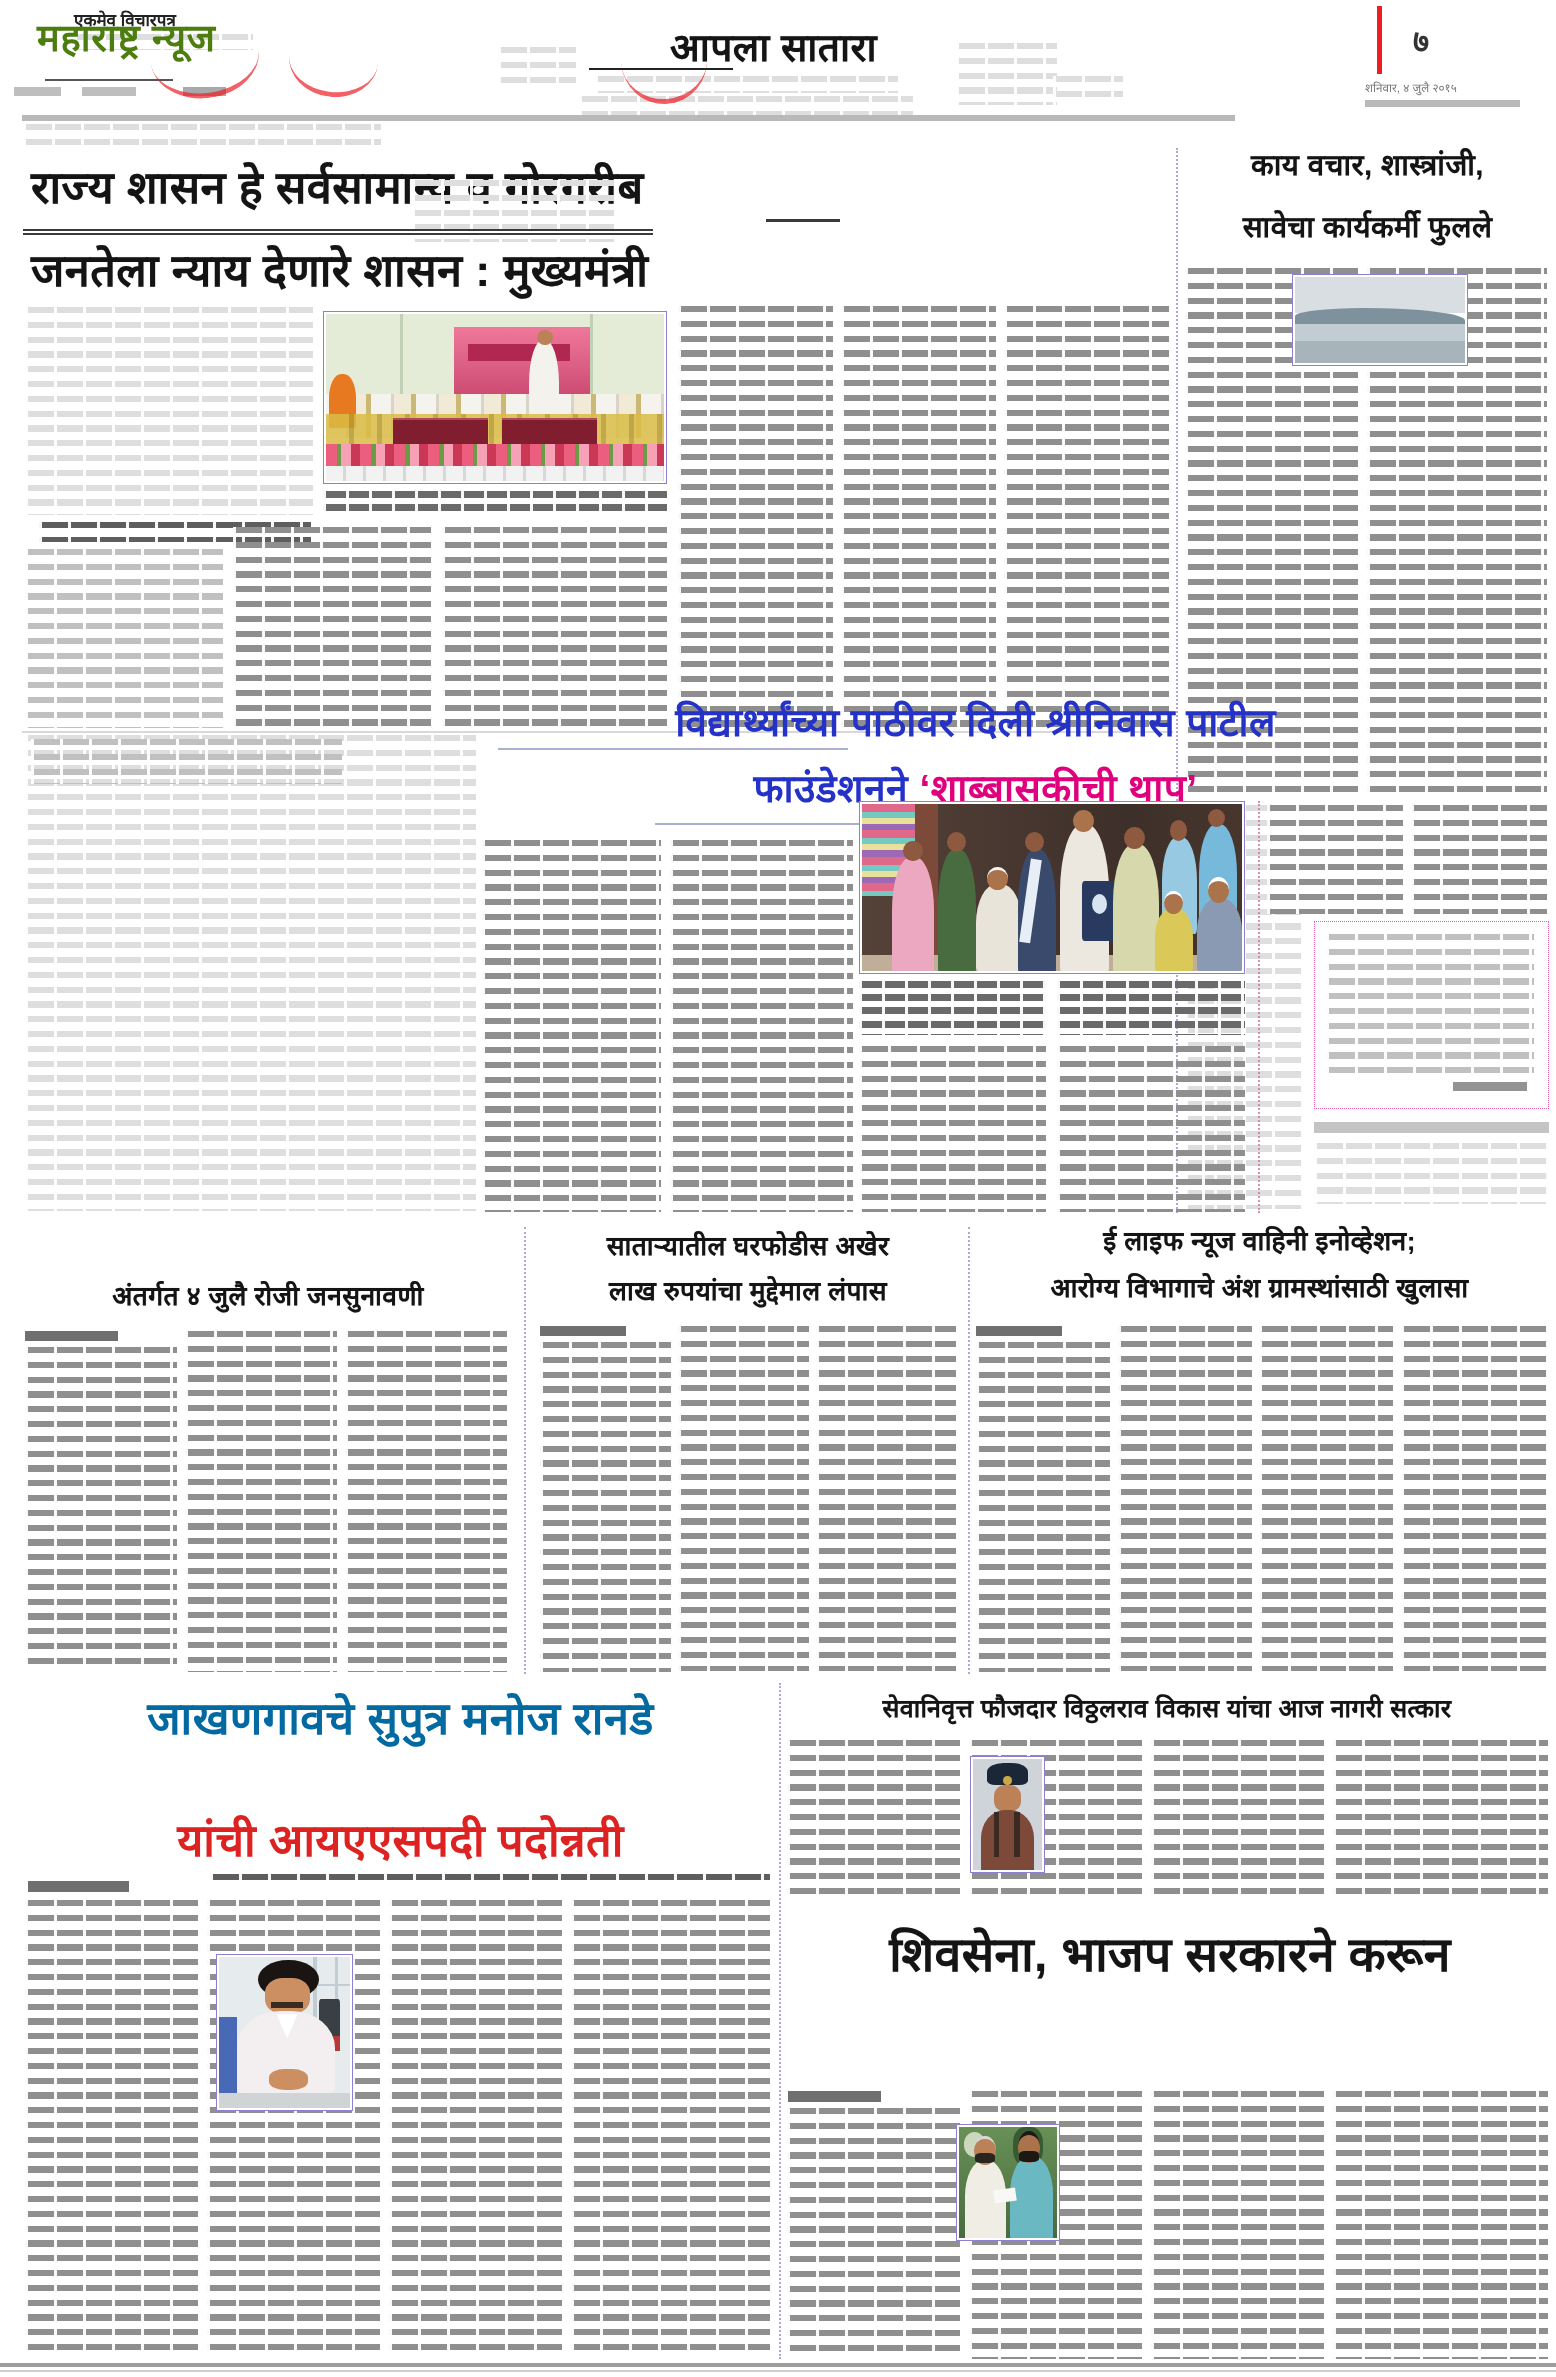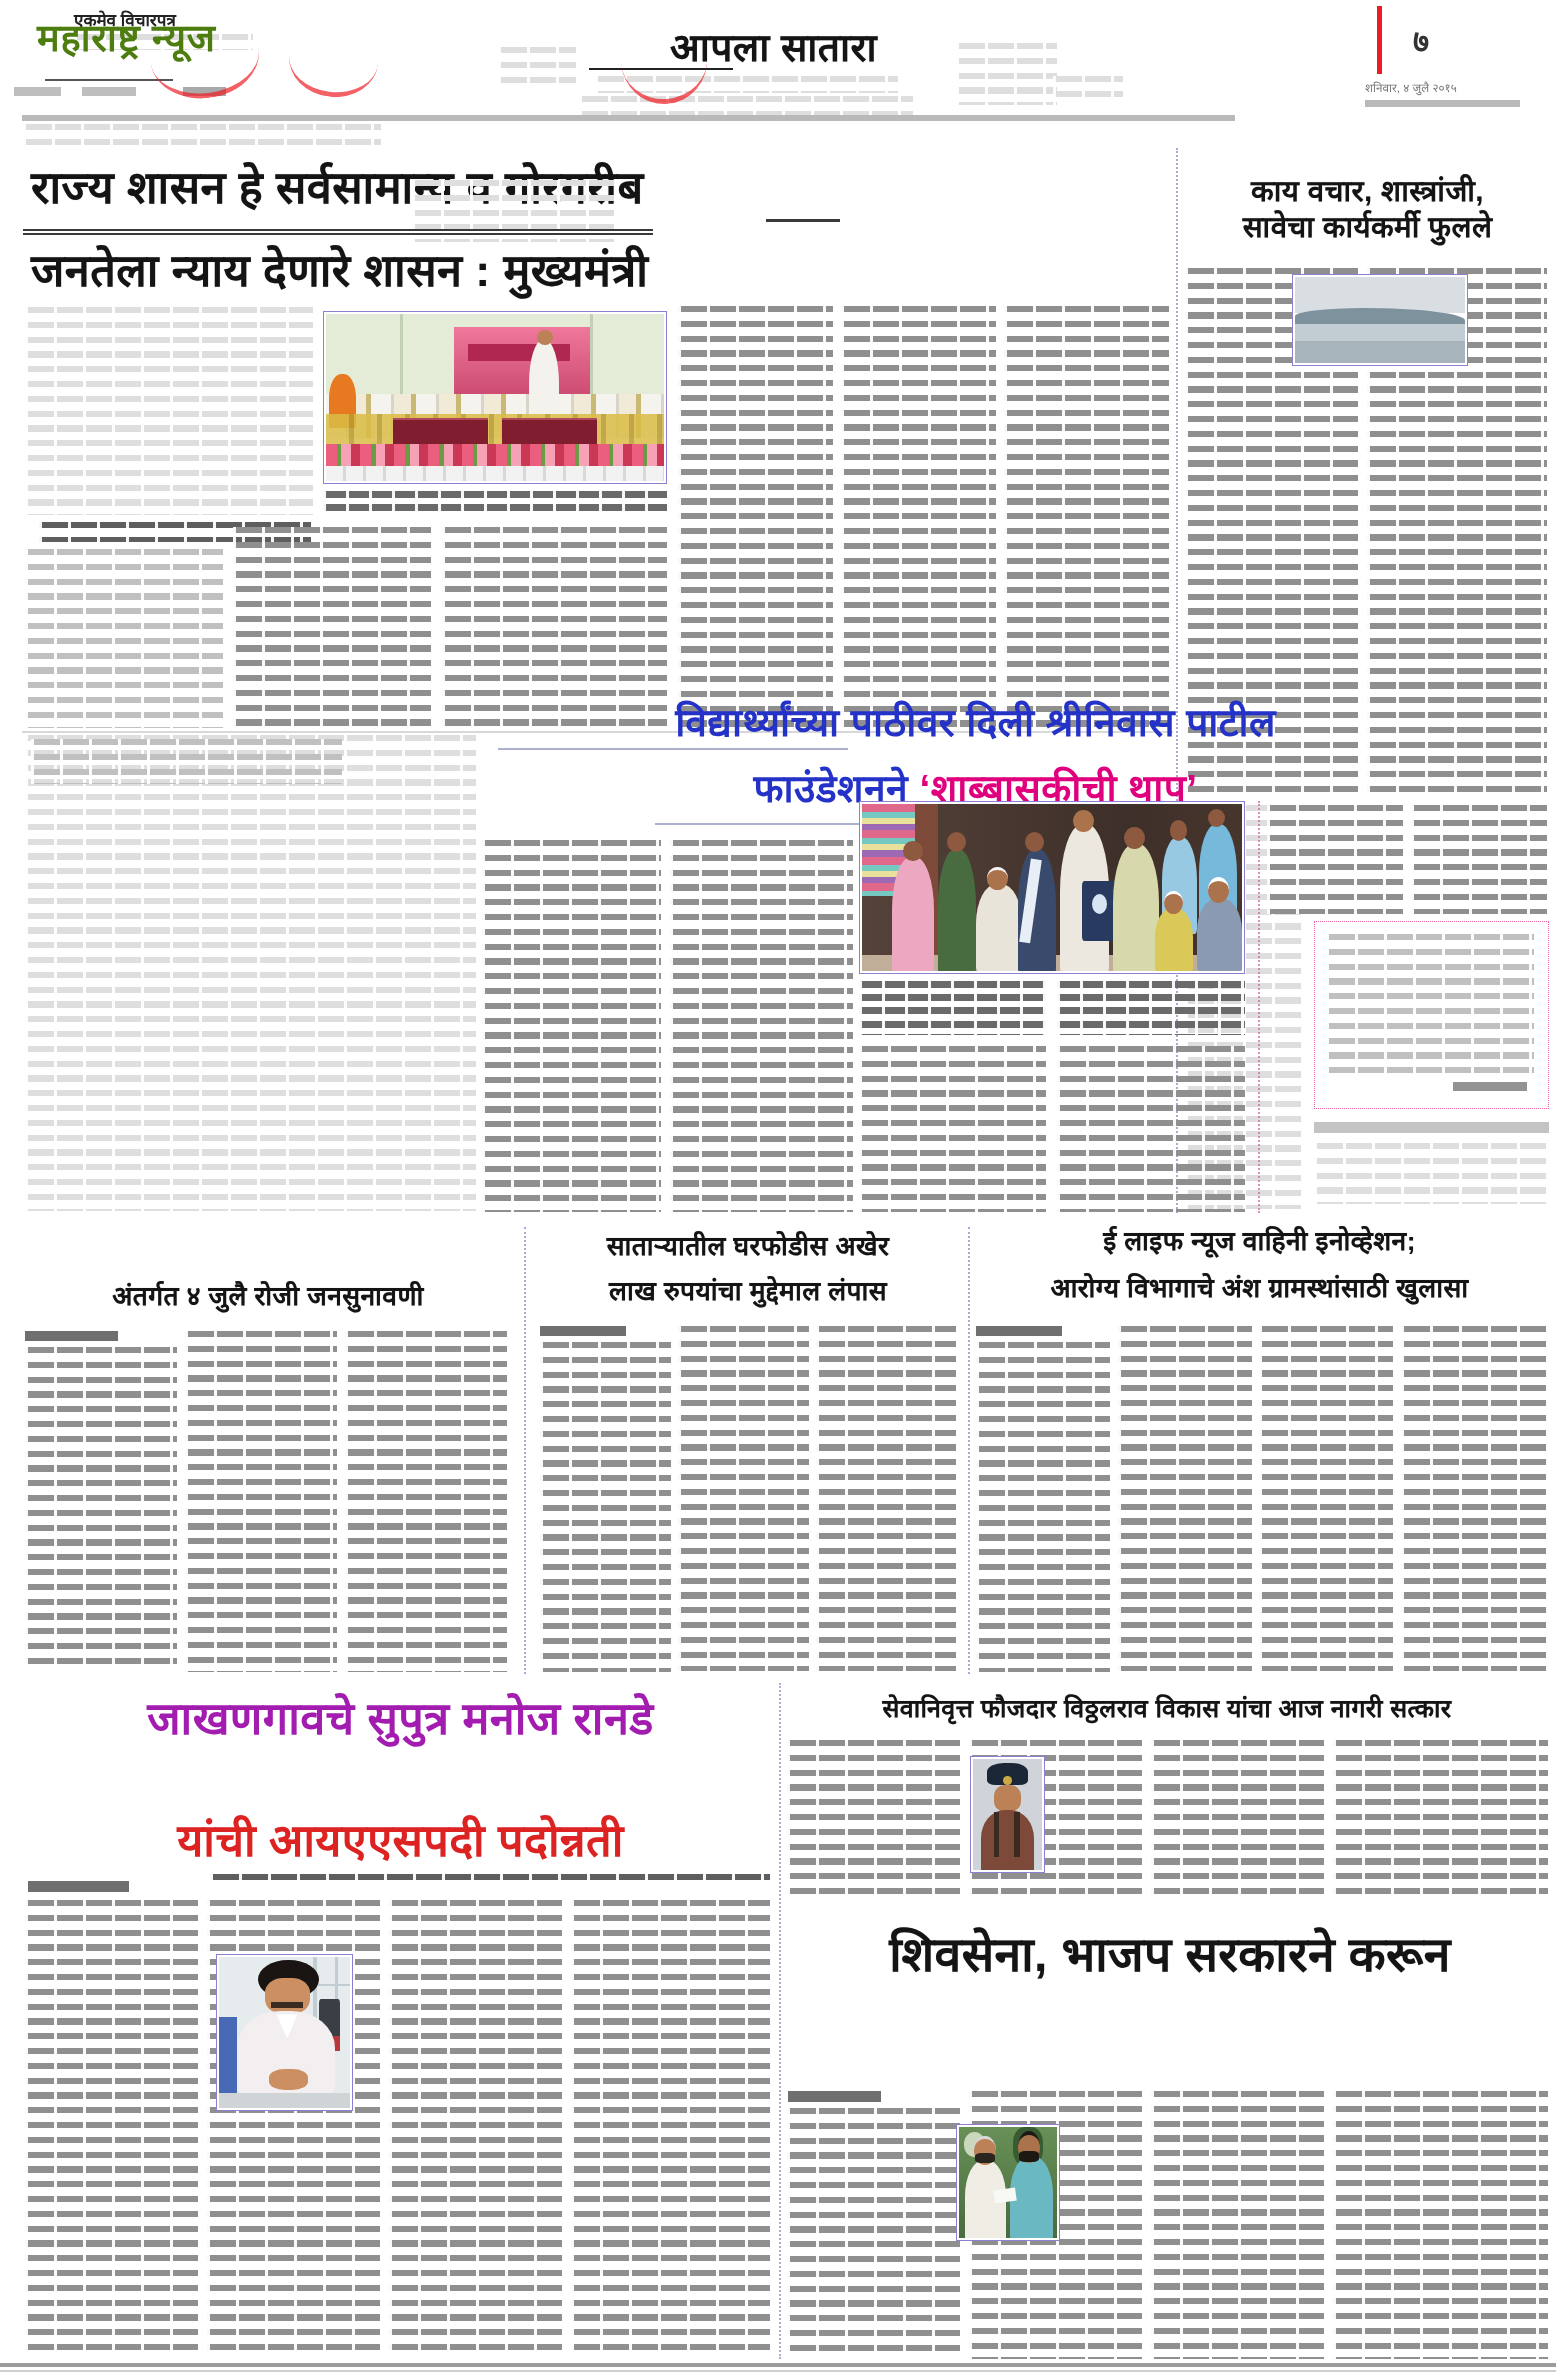--- a/index.html
+++ b/index.html
@@ -103,21 +103,21 @@
       <div class="abs" style="left:20%;top:62%;width:28%;height:22%;background:#7a1f2e;border-top:2.3px solid #a84a5a;"></div>
       <div class="abs" style="left:52%;top:62%;width:28%;height:22%;background:#7a1f2e;border-top:2.3px solid #a84a5a;"></div>
       <div class="abs" style="left:0;top:78%;width:100%;height:14%;
            background:repeating-linear-gradient(90deg,#e4607e 0 11px,#6e9a4a 11px 15.5px,#f2a2b6 15.5px 25px,#c23a56 25px 34px);"></div>
       <div class="abs" style="left:0;top:91%;width:100%;height:9%;
            background:repeating-linear-gradient(90deg,#f2f2f2 0 17px,#d8d8d8 17px 20px);"></div>
     </div>
   </div>
 
   <div class="vsep" style="left:1176px;top:148px;height:1065px;"></div>
-  <div class="headline" style="left:1188px;top:169px;width:359px;font-size:29.5px;">काय वचार, शास्त्रांजी,</div>
+  <div class="headline" style="left:1188px;top:143px;width:359px;font-size:29.5px;">काय वचार, शास्त्रांजी,</div>
   <div class="headline" style="left:1188px;top:205px;width:359px;font-size:29.5px;">सावेचा कार्यकर्मी फुलले</div>
   <div class="tx m" style="left:1185px;top:268px;width:173px;height:525px;"></div>
   <div class="tx m" style="left:1367px;top:268px;width:180px;height:525px;"></div>
 
   <div class="ph" style="left:1292px;top:274px;width:176px;height:92px;">
     <div class="ph-in">
       <div class="abs" style="left:0;top:0;width:100%;height:42%;background:#d9dee2;"></div>
       <div class="abs" style="left:0;top:36%;width:100%;height:24%;background:#7e929c;border-radius:40% 60% 0 0;"></div>
       <div class="abs" style="left:0;top:55%;width:100%;height:22%;background:#c3ccd2;"></div>
       <div class="abs" style="left:0;top:74%;width:100%;height:26%;background:#a8b4ba;"></div>
@@ -206,21 +206,21 @@
   <div class="tx m" style="left:816px;top:1326px;width:140px;height:345px;"></div>
 
   <div class="headline soft" style="left:978px;top:1222px;width:563px;font-size:26.4px;">ई लाइफ न्यूज वाहिनी इनोव्हेशन;</div>
   <div class="headline soft" style="left:978px;top:1269px;width:563px;font-size:26.4px;">आरोग्य विभागाचे अंश ग्रामस्थांसाठी खुलासा</div>
   <div class="dl" style="left:976px;top:1326px;width:86px;height:10px;"></div>
   <div class="tx m" style="left:976px;top:1342px;width:134px;height:330px;"></div>
   <div class="tx m" style="left:1118px;top:1326px;width:134px;height:345px;"></div>
   <div class="tx m" style="left:1259px;top:1326px;width:134px;height:345px;"></div>
   <div class="tx m" style="left:1401px;top:1326px;width:146px;height:345px;"></div>
 
-  <div class="headline" style="left:31px;top:1686px;width:739px;font-size:45px;color:#a21caf;text-shadow:none;">जाखणगावचे सुपुत्र मनोज रानडे</div>
+  <div class="headline" style="left:31px;top:1686px;width:739px;font-size:45px;color:#0369a1;text-shadow:none;">जाखणगावचे सुपुत्र मनोज रानडे</div>
   <div class="headline" style="left:31px;top:1774px;width:739px;font-size:45px;color:#dd2222;text-shadow:none;margin-top:34px;">यांची आयएएसपदी पदोन्नती</div>
   <div class="dl" style="left:28px;top:1881px;width:101px;height:11px;"></div>
   <div class="tx d" style="left:210px;top:1874px;width:560px;height:14px;"></div>
   <div class="tx m" style="left:25px;top:1900px;width:173px;height:459px;"></div>
   <div class="tx m" style="left:207px;top:1900px;width:173px;height:459px;"></div>
   <div class="tx m" style="left:389px;top:1900px;width:173px;height:459px;"></div>
   <div class="tx m" style="left:571px;top:1900px;width:199px;height:459px;"></div>
 
   <div class="ph" style="left:216px;top:1954px;width:137px;height:157px;">
     <div class="ph-in">

